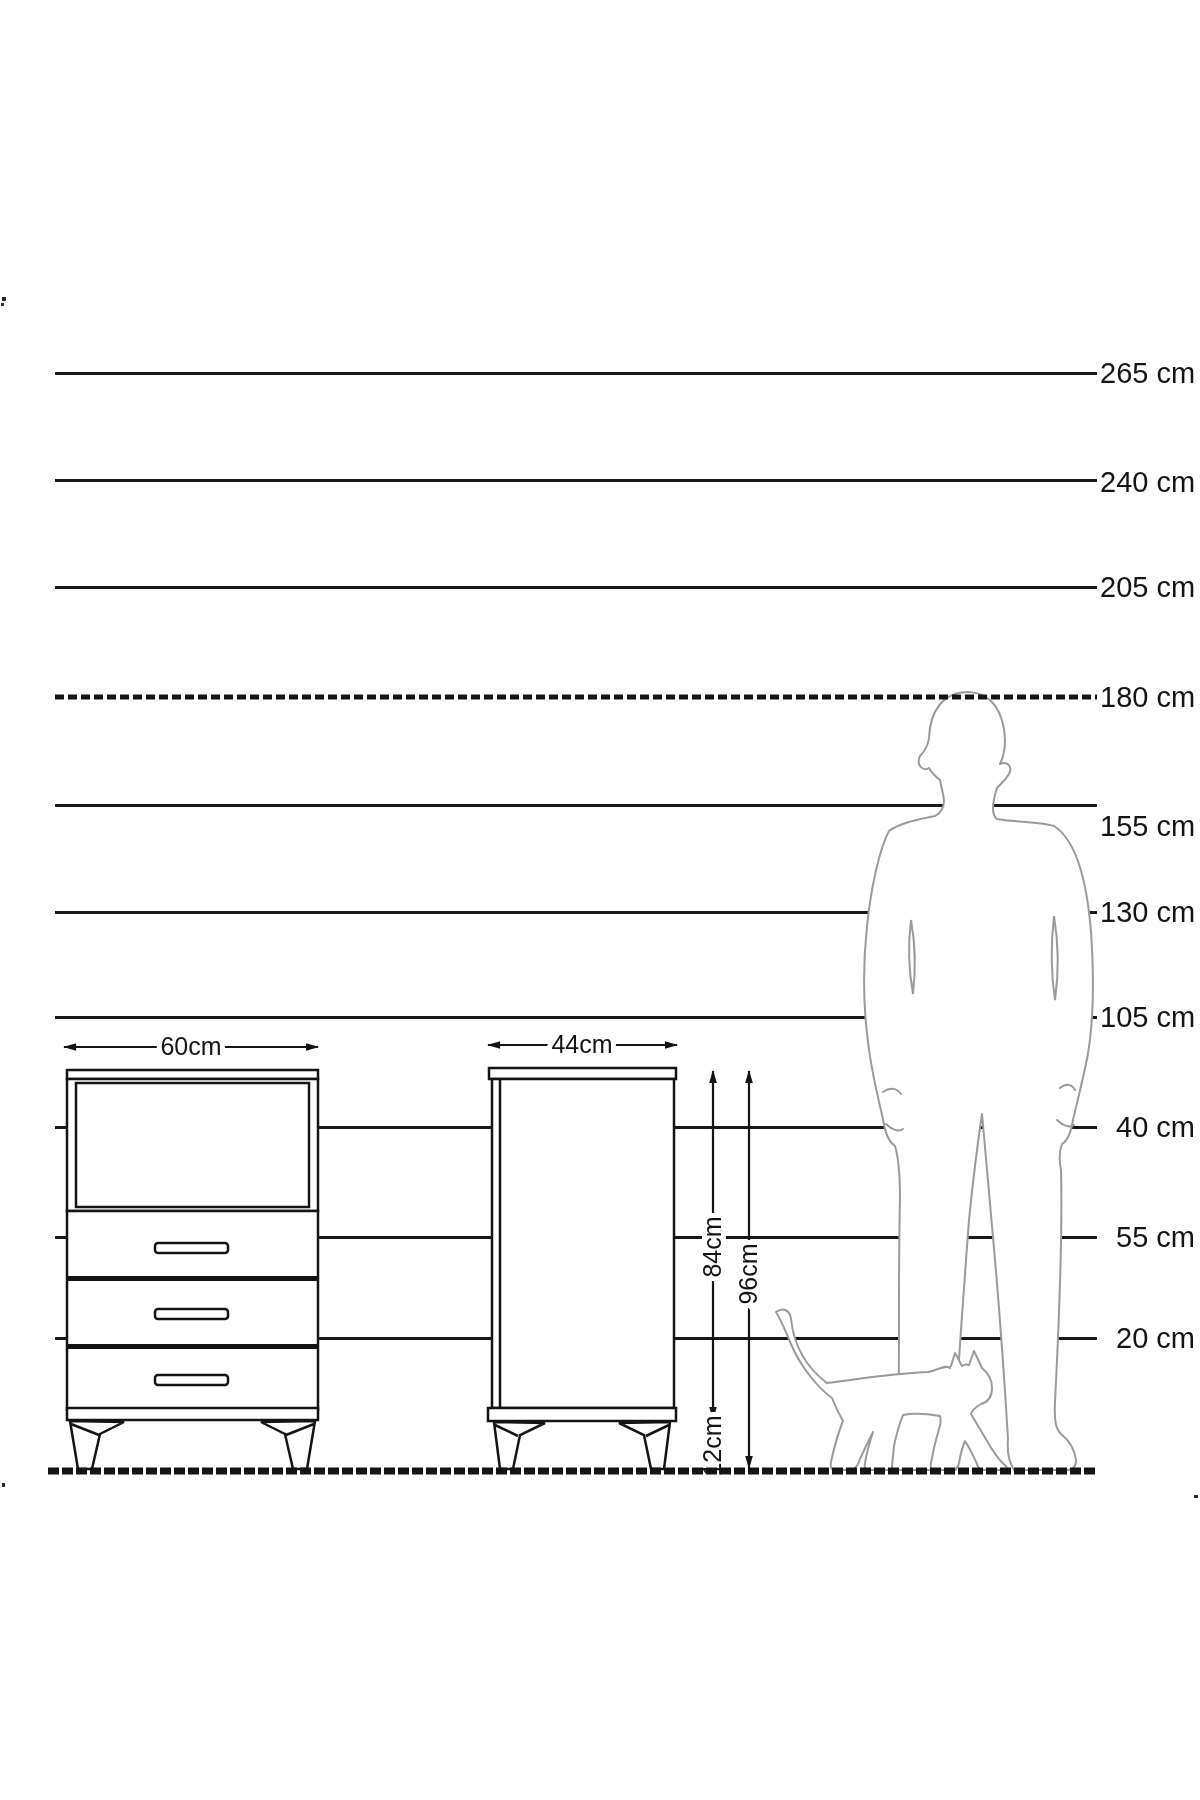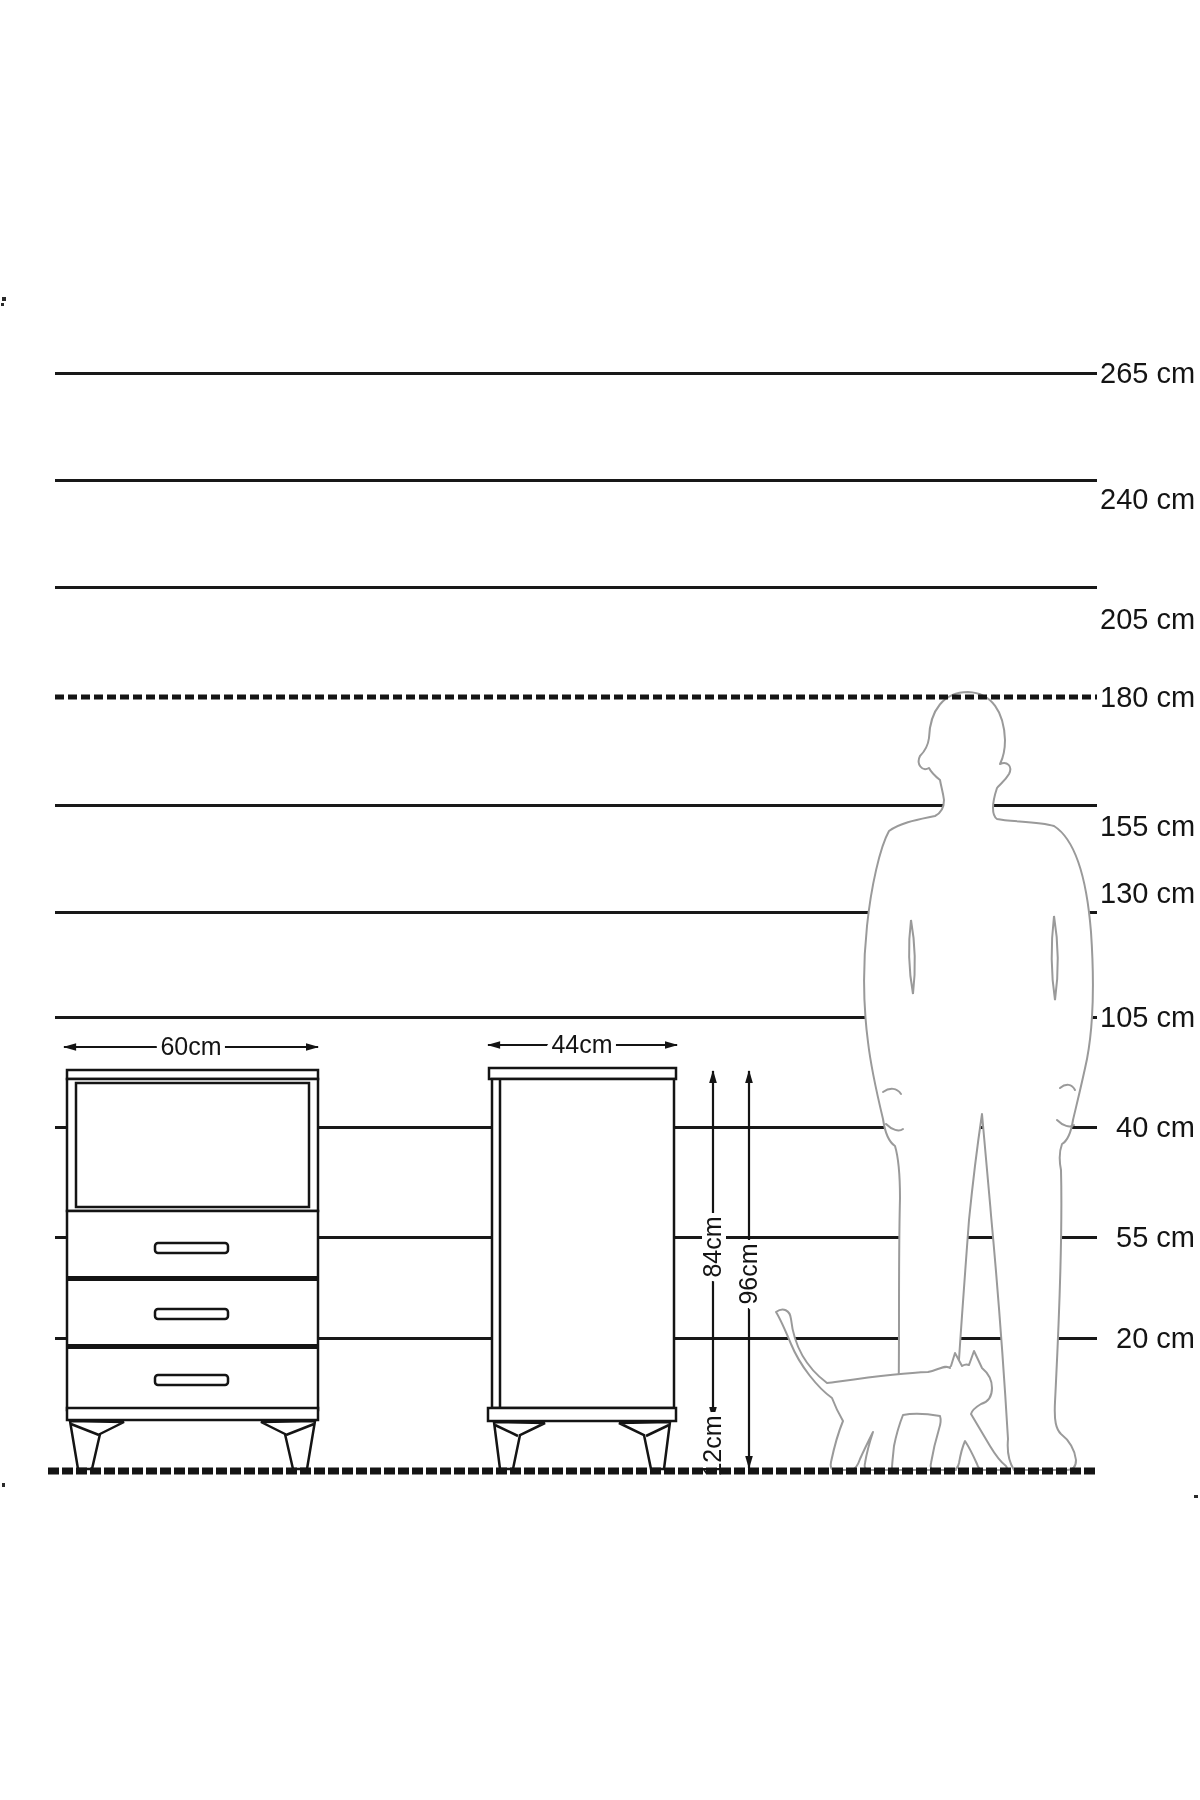--- a/index.html
+++ b/index.html
@@ -31,28 +31,28 @@
 </style>
 </head>
 <body>
 
 <div class="canvas">
 
   <div>
       <div class="hline" style="top: 371.5px;"></div>
       <div class="hlabel" style="top: 356px;">265 cm</div>
       <div class="hline" style="top: 478.5px;"></div>
-      <div class="hlabel" style="top: 482px;">240 cm</div>
+      <div class="hlabel" style="top: 465px;">240 cm</div>
       <div class="hline" style="top: 585.5px;"></div>
-      <div class="hlabel" style="top: 602px;">205 cm</div>
+      <div class="hlabel" style="top: 570px;">205 cm</div>
       <div class="hlabel" style="top: 680px;">180 cm</div>
       <div class="hline" style="top: 803.5px;"></div>
       <div class="hlabel" style="top: 788px; margin-top: 21px;">155 cm</div>
       <div class="hline" style="top: 910.5px;"></div>
-      <div class="hlabel" style="top: 876px; text-align: right;">130 cm</div>
+      <div class="hlabel" style="top: 895px; text-align: right;">130 cm</div>
       <div class="hline" style="top: 1015.5px;"></div>
       <div class="hlabel" style="top: 1000px;">105 cm</div>
       <div class="hline" style="top: 1125.5px;"></div>
       <div class="hlabel" style="top: 1110px;">40 cm</div>
       <div class="hline" style="top: 1235.5px;"></div>
       <div class="hlabel" style="top: 1220px;">55 cm</div>
       <div class="hline" style="top: 1336.5px;"></div>
       <div class="hlabel" style="top: 1321px;">20 cm</div>
     </div>
 

